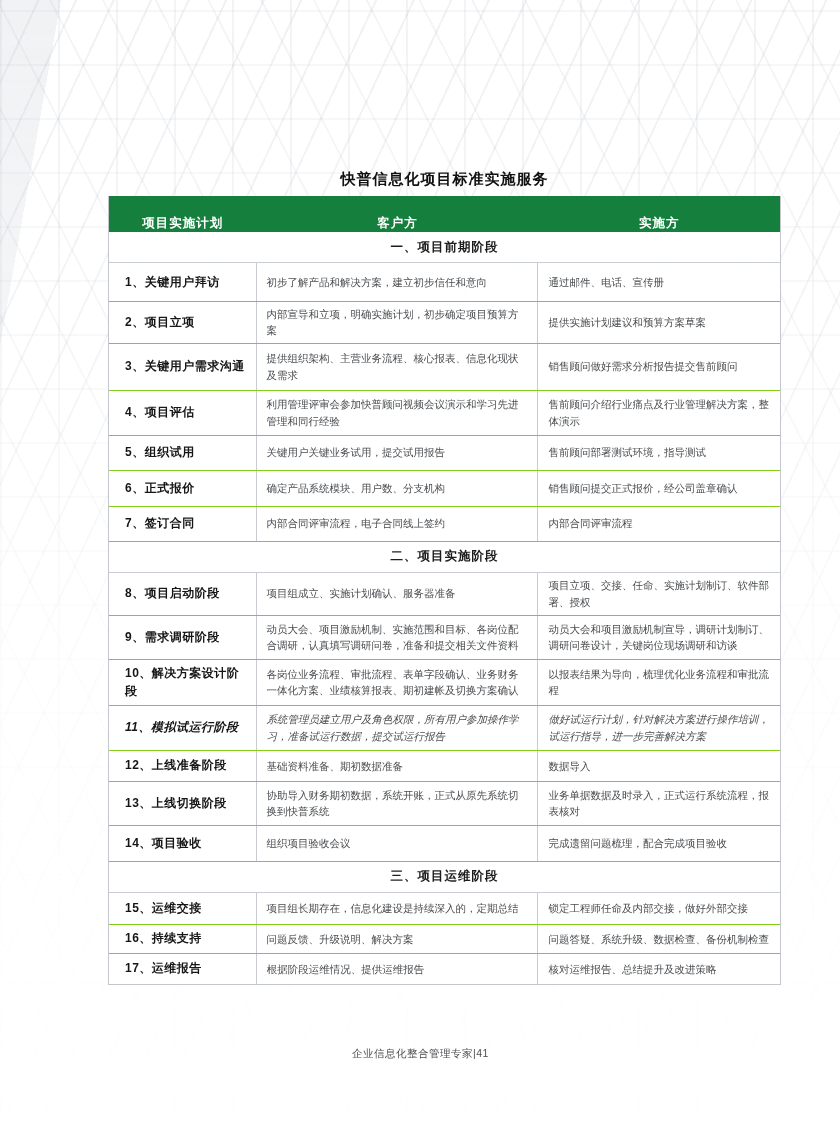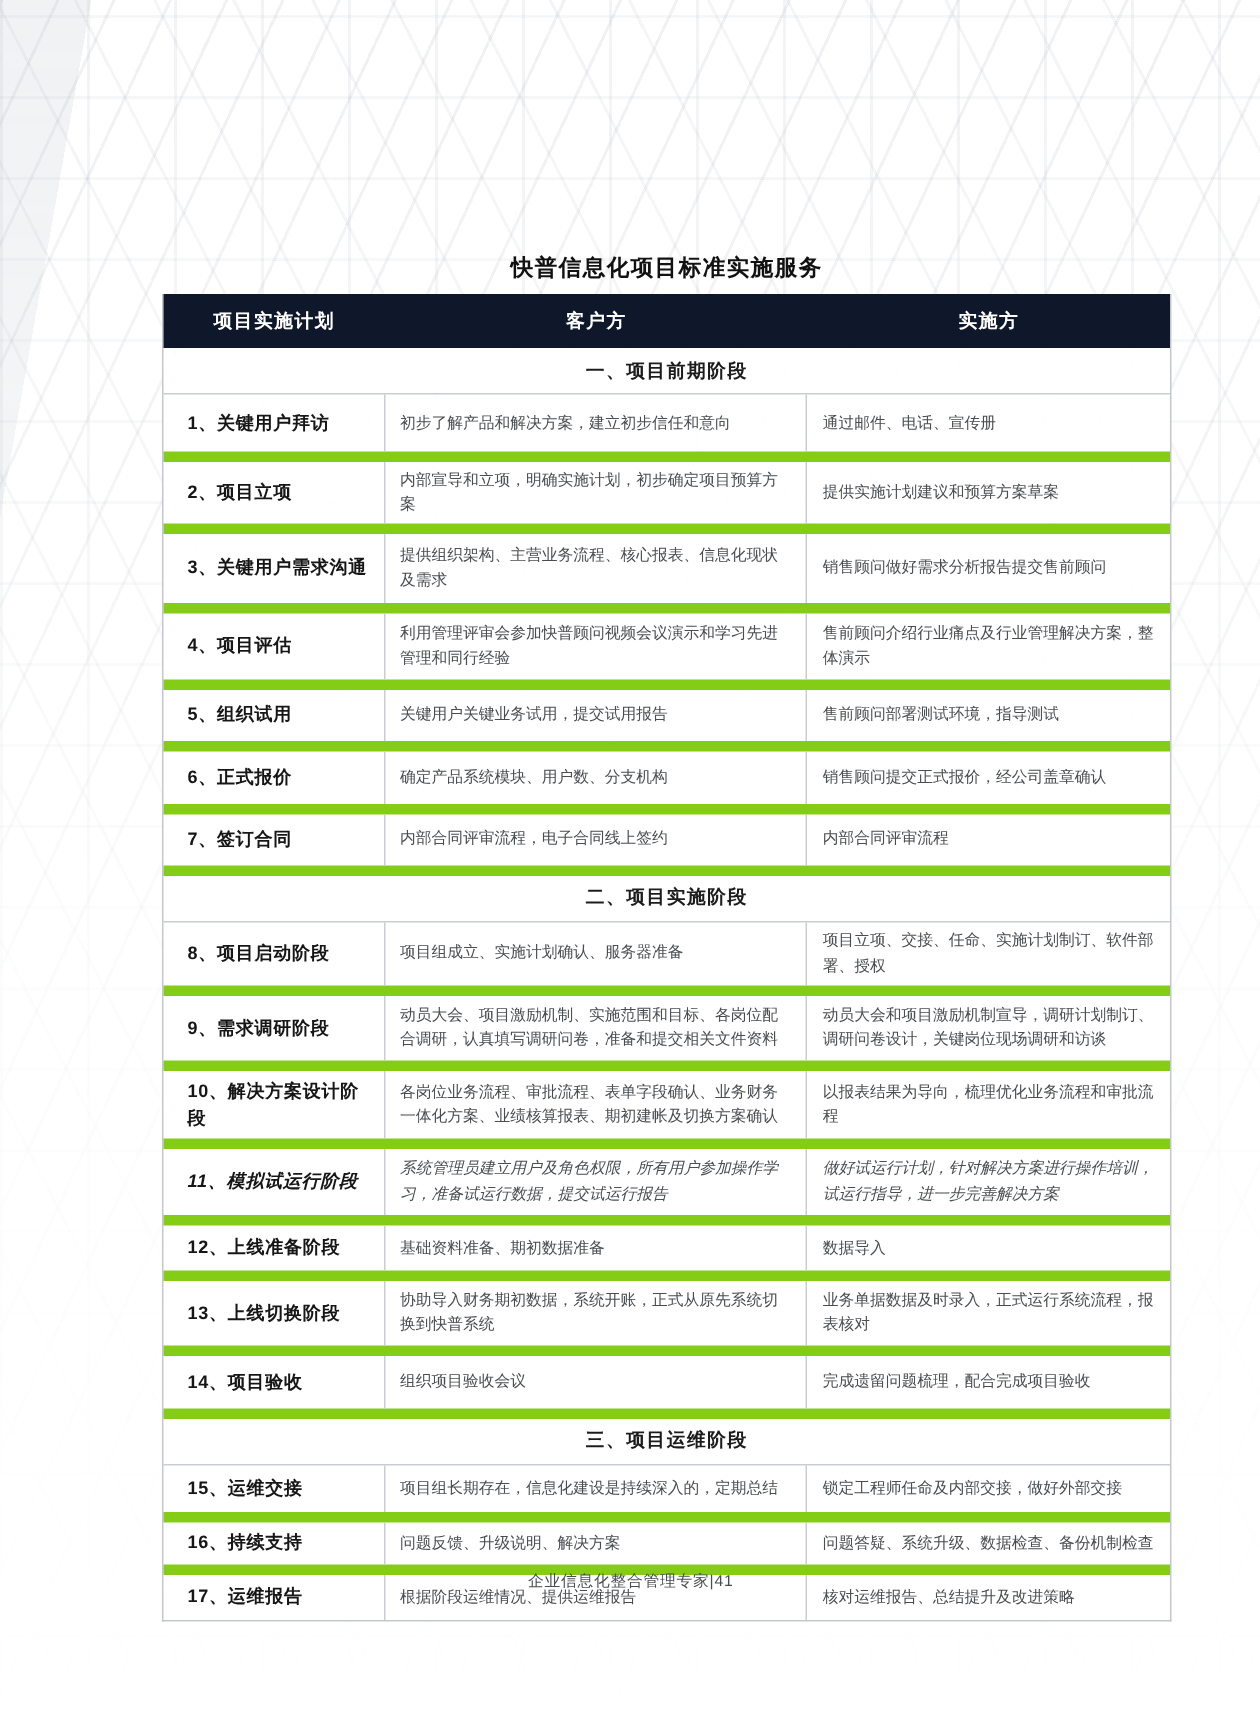--- a/index.html
+++ b/index.html
@@ -36,21 +36,21 @@
   .thead { display:flex; align-items:center; height:36px; }
   .th { font-weight:bold; font-size:12.5px; color:#ffffff; text-align:center; letter-spacing:1px; }
   .col1 { width:22%; box-sizing:border-box; }
   .col2 { width:42%; box-sizing:border-box; }
   .col3 { width:36%; box-sizing:border-box; }
   .section-row {
     display:flex; align-items:center; justify-content:center;
     height:30px; font-size:12.5px; font-weight:bold; color:#1c1c1c;
     border-bottom:1px solid #c9cdd1; letter-spacing:1px;
   }
-  .row { display:flex; border-bottom:7px solid #84cc16; }
+  .row { display:flex; border-bottom:1px solid #84cc16; }
   .row:last-child { border-bottom:none;justify-content:center; }
   .cell {
     display:flex; align-items:center;
     font-size:10.5px; color:#4a4d50; line-height:1.55;
   }
   .cell.col1 {
     font-weight:bold; font-size:12px; color:#161616;
     padding:4px 6px 4px 16px; border-right:1px solid #c9cdd1;
     letter-spacing:0.5px;
   }
@@ -63,21 +63,21 @@
 </style>
 </head>
 <body>
 
 <div class="bg"></div>
 
 <div class="content">
   <h1 class="title">快普信息化项目标准实施服务</h1>
 
   <div class="table">
-    <div class="thead" style="background:#0f172a;">
+    <div class="thead" style="background:#15803d;align-items:flex-end;">
       <div class="th col1">项目实施计划</div>
       <div class="th col2">客户方</div>
       <div class="th col3">实施方</div>
     </div>
 
     <div class="section-row">一、项目前期阶段</div>
 
     <div class="row" style="min-height:38px;">
       <div class="cell col1">1、关键用户拜访</div>
       <div class="cell col2">初步了解产品和解决方案，建立初步信任和意向</div>

